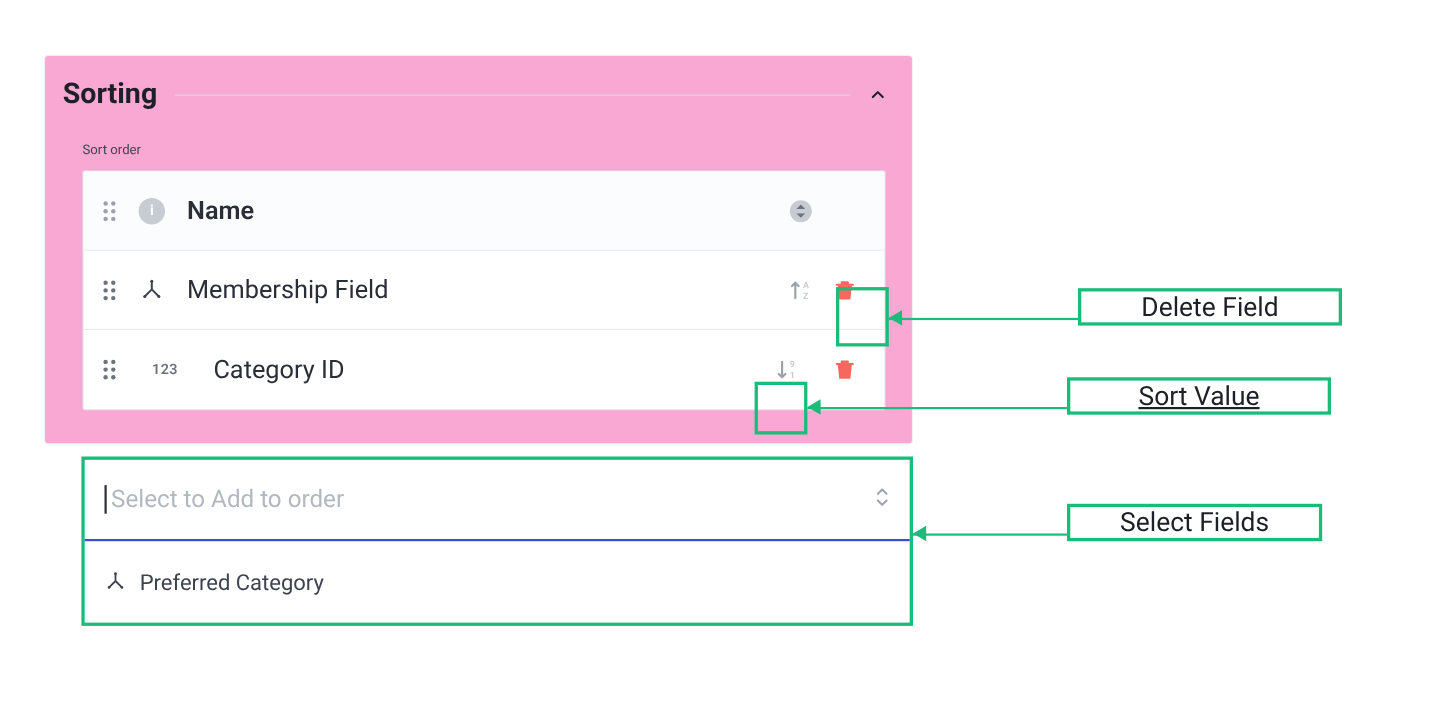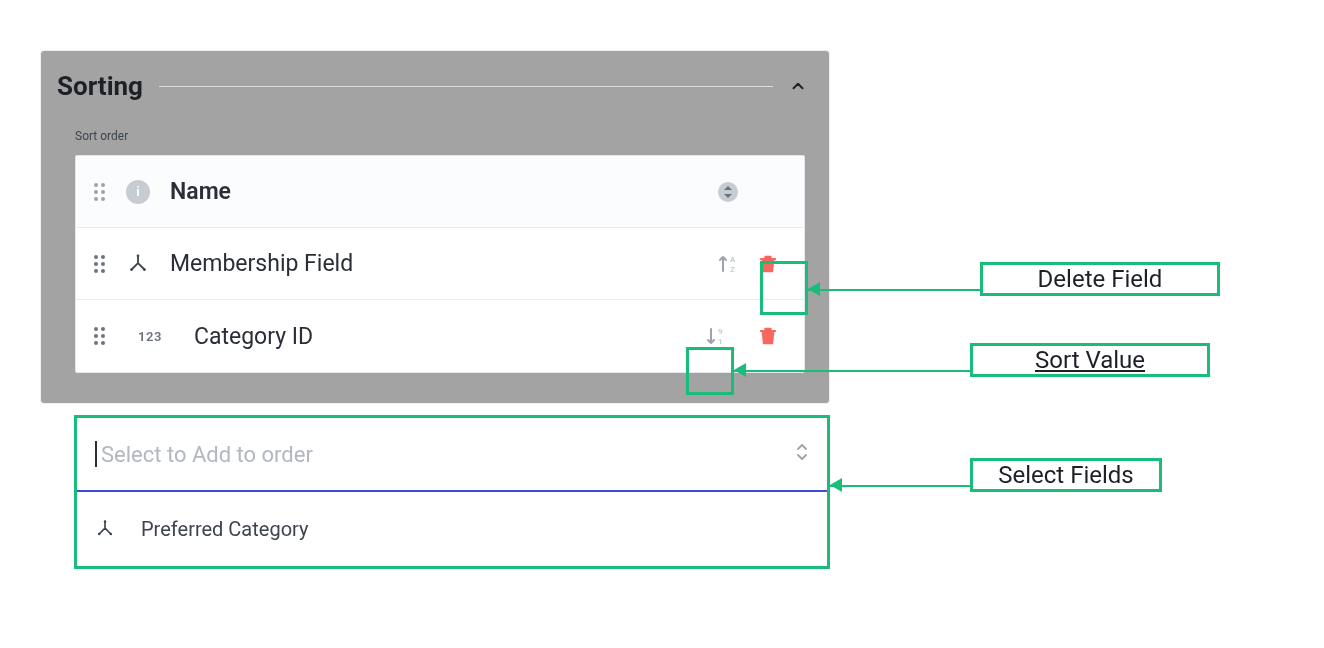--- a/index.html
+++ b/index.html
@@ -8,21 +8,21 @@
     background: #fff;
     width: 1324px;
     height: 648px;
     position: relative;
   }
   .panel {
     position: absolute;
     left: 40px;
     top: 50px;
     width: 790px;
-    background: #a3a3a3;
+    background: #f9a8d4;
     border: 1px solid #eef0f3;
     border-radius: 4px;
     padding: 20px 0 0 0;
   }
   .panel-header {
     display: flex;
     align-items: center;
     gap: 16px;
     padding: 0 22px 0 16px;
   }
@@ -121,21 +121,21 @@
     padding: 0 18px;
     border-bottom: 2px solid #3b4bdb;
   }
   .combo-placeholder {
     flex:1;
     font-size: 22px;
     color: #b2b8c0;
   }
   .combo-caret { color:#9ca2ad; }
   .combo-option {
-    display:flex; align-items:center; gap: 26px;
+    display:flex; align-items:center; gap: 12px;
     height: 74px;
     padding: 0 18px;
     font-size: 20px;
     color: #3d4450;
     cursor:pointer;
   }
 
   
   .callout {
     position: absolute;
@@ -311,17 +311,17 @@
 </div>
 <div class="line" style="left:808px; top:289px; width:172px;"></div>
 <div class="arrowhead" style="left:808px; top:282px;"></div>
 
 <div class="callout" style="left:970px; top:343px; width:240px; text-align:center;text-decoration:underline;">
   <span>Sort Value</span>
 </div>
 <div class="line" style="left:734px; top:370px; width:236px;"></div>
 <div class="arrowhead" style="left:734px; top:363px;"></div>
 
-<div class="callout" style="left:970px; top:458px; width:192px; text-align:center;">
+<div class="callout" style="left:970px; top:458px; width:232px; text-align:center;">
   <span>Select Fields</span>
 </div>
 <div class="line" style="left:830px; top:485px; width:140px;"></div>
 <div class="arrowhead" style="left:830px; top:478px;"></div>
 
 </body></html>

